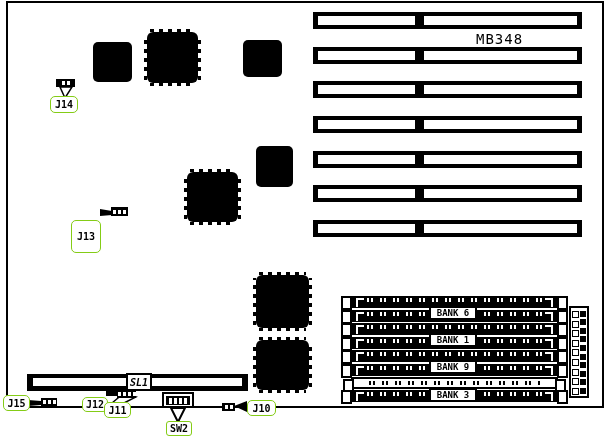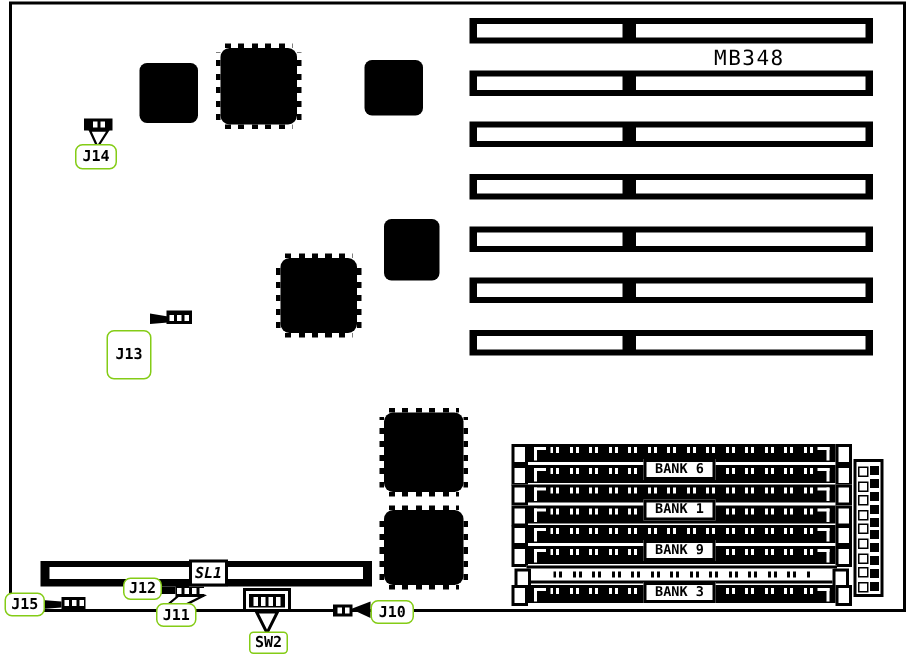--- a/index.html
+++ b/index.html
@@ -273,17 +273,17 @@
         <i></i>
         <i></i>
         <i></i>
         <i></i>
       </div>
   </div>
 
   <div class="abs callout" style="left:50px;top:96px;width:28px;height:17px;">J14</div>
   <div class="abs callout" style="left:71px;top:220px;width:30px;height:33px;">J13</div>
   <div class="abs callout" style="left:3px;top:395px;width:27px;height:16px;">J15</div>
-  <div class="abs callout" style="left:82px;top:385px;width:26px;height:15px;">J12</div>
+  <div class="abs callout" style="left:82px;top:397px;width:26px;height:15px;">J12</div>
   <div class="abs callout" style="left:104px;top:402px;width:27px;height:16px;">J11</div>
   <div class="abs callout" style="left:247px;top:400px;width:29px;height:16px;">J10</div>
   <div class="abs callout" style="left:166px;top:421px;width:26px;height:15px;border-radius:3px;">SW2</div>
 </div>
 
 </body></html>

